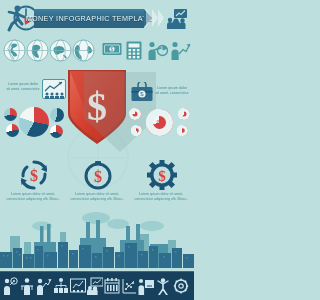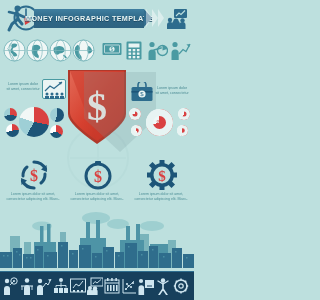--- a/index.html
+++ b/index.html
@@ -17,21 +17,21 @@
     position:absolute;left:34px;top:9px;width:110px;height:19px;
     background:linear-gradient(180deg,#3f7fa0 0%,#2e6685 55%,#28587380 100%);
     background-color:#336e8f;
     display:flex;align-items:center;justify-content:center;
   }
   .title-ribbon:after{
     content:"";position:absolute;right:-8px;top:0;border-left:8px solid #336e8f;
     border-top:9.5px solid transparent;border-bottom:9.5px solid transparent;
   }
   .title-text{
-    color:#e8f4f3;font-size:7.2px;letter-spacing:.35px;font-weight:bold;
+    color:#e8f4f3;font-size:7.2px;letter-spacing:.35px;font-weight:normal;
     text-transform:uppercase;font-family:"Liberation Sans", sans-serif;
     white-space:nowrap;text-shadow:0 1px 0 #1d4a63;
   }
   .chev{position:absolute;top:9px;width:9px;height:19px;}
   .chev i{display:block;width:0;height:0;border-left:6px solid rgba(255,255,255,.45);
     border-top:9.5px solid transparent;border-bottom:9.5px solid transparent;}
   .chev.c1{left:146px;} .chev.c2{left:152px;} .chev.c3{left:158px;}
   .hdr-icon{position:absolute;left:166px;top:8px;width:22px;height:21px;}
 
   

